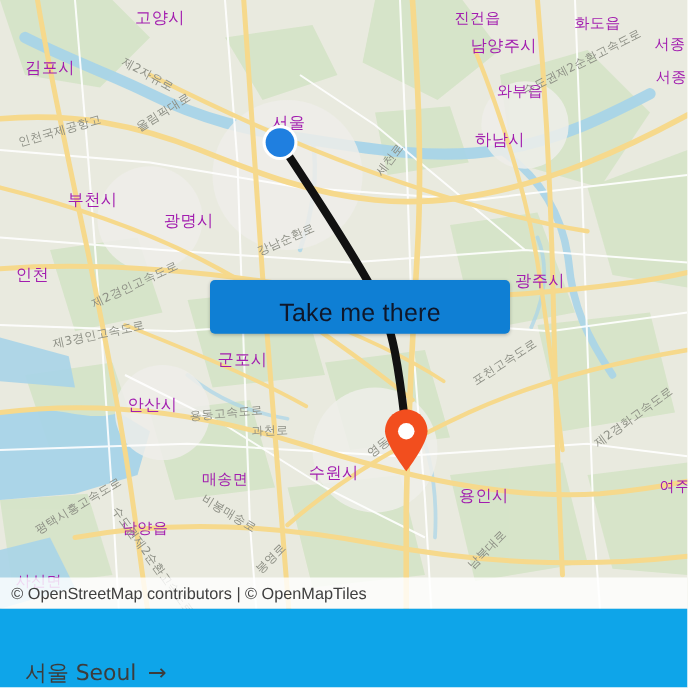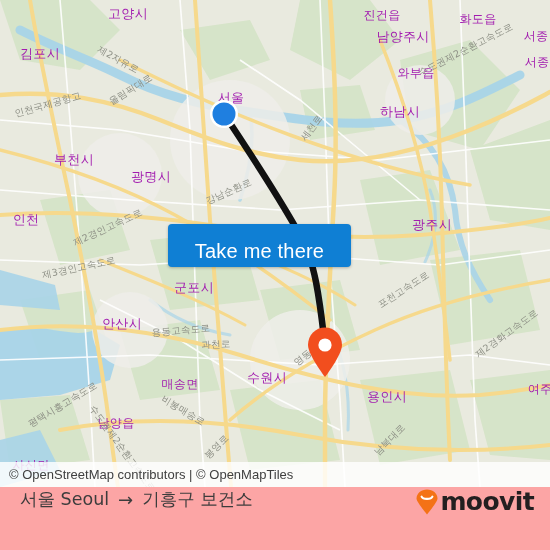--- a/index.html
+++ b/index.html
@@ -55,26 +55,26 @@
   }
   .label-road {
     font-size: 9.5px;
     color: #8d8f85;
   }
   
   #take-me-there {
     position: absolute;
     left: 168px;
     top: 224px;
-    width: 183px;
+    width: 240px;
     height: 43px;
     background: #0f7fd4;
     border: none;
     border-radius: 4px;
-    color: #ffffff;
+    color: #0f172a;
     font-family: "Liberation Sans", sans-serif;
     font-size: 20px;
     letter-spacing: 0.2px;
     cursor: pointer;
     box-shadow: 0 1px 3px rgba(0,0,0,0.25);
     padding: 16px;
   }
   
   #attribution {
     position: absolute;
@@ -91,23 +91,23 @@
     box-sizing: border-box;
     white-space: nowrap;
   }
   
   #footer {
     position: absolute;
     left: 0;
     top: 487px;
     width: 550px;
     height: 63px;
-    background: #fca5a5;
+    background: #0ea5e9;
     display: flex;
-    align-items: flex-start;
+    align-items: flex-end;
     justify-content: space-between;
     box-sizing: border-box;
     padding: 0 16px 0 20px;
   }
   #route-summary {
     display: flex;
     align-items: center;
     color: #3c3c3c;
     font-family: "DejaVu Sans", sans-serif;
     font-size: 17.5px;
@@ -283,25 +283,17 @@
     <button id="take-me-there">Take me there</button>
 
     <div id="attribution">© OpenStreetMap contributors | © OpenMapTiles</div>
   </div>
 
   <div id="footer">
 
     <div id="route-summary">
       <span>서울 Seoul</span>
       <span id="route-arrow">→</span>
-      <span>기흥구 보건소</span>
     </div>
 
-    <div id="moovit-logo">
-      <svg width="24" height="26" viewBox="0 0 24 26">
-        <path d="M12 25.5 C12 25.5 22.5 12.8 22.5 9.8 C22.5 4.4 17.8 0.5 12 0.5 C6.2 0.5 1.5 4.4 1.5 9.8 C1.5 12.8 12 25.5 12 25.5 Z" fill="#f47216"></path>
-        <path d="M6.6 7.6 C7.9 10.6 16.1 10.6 17.4 7.6" fill="none" stroke="#ffffff" stroke-width="2.1" stroke-linecap="round"></path>
-      </svg>
-      <span id="moovit-wordmark">moovit</span>
-    </div>
 
   </div>
 </div>
 
 </body></html>

